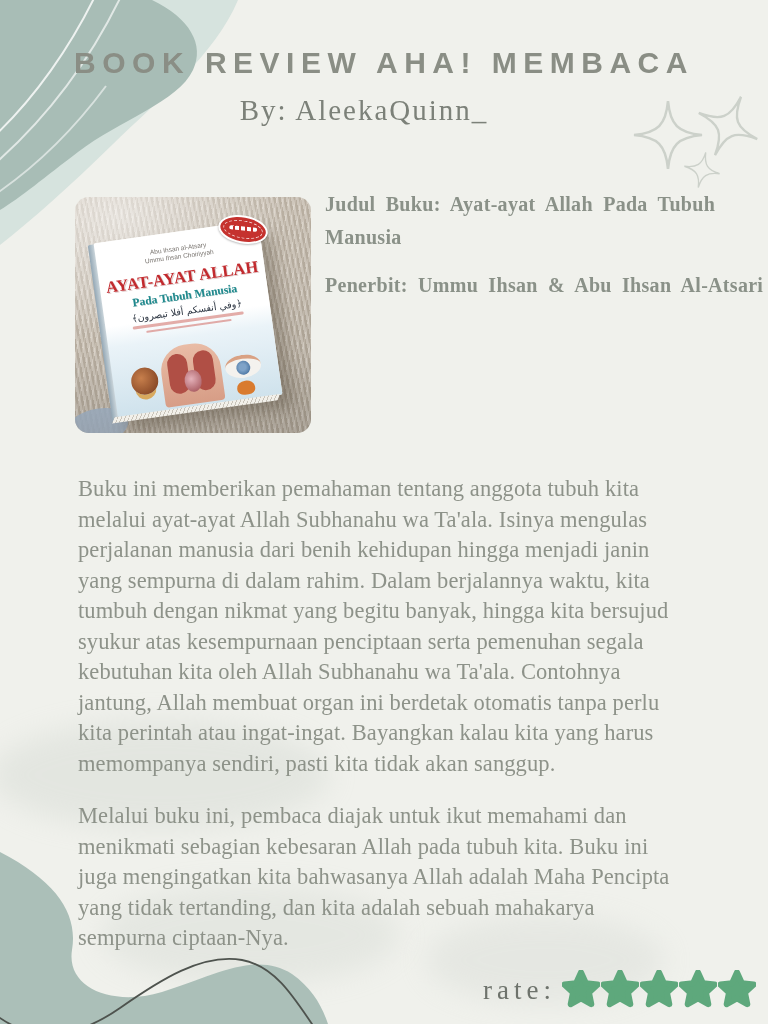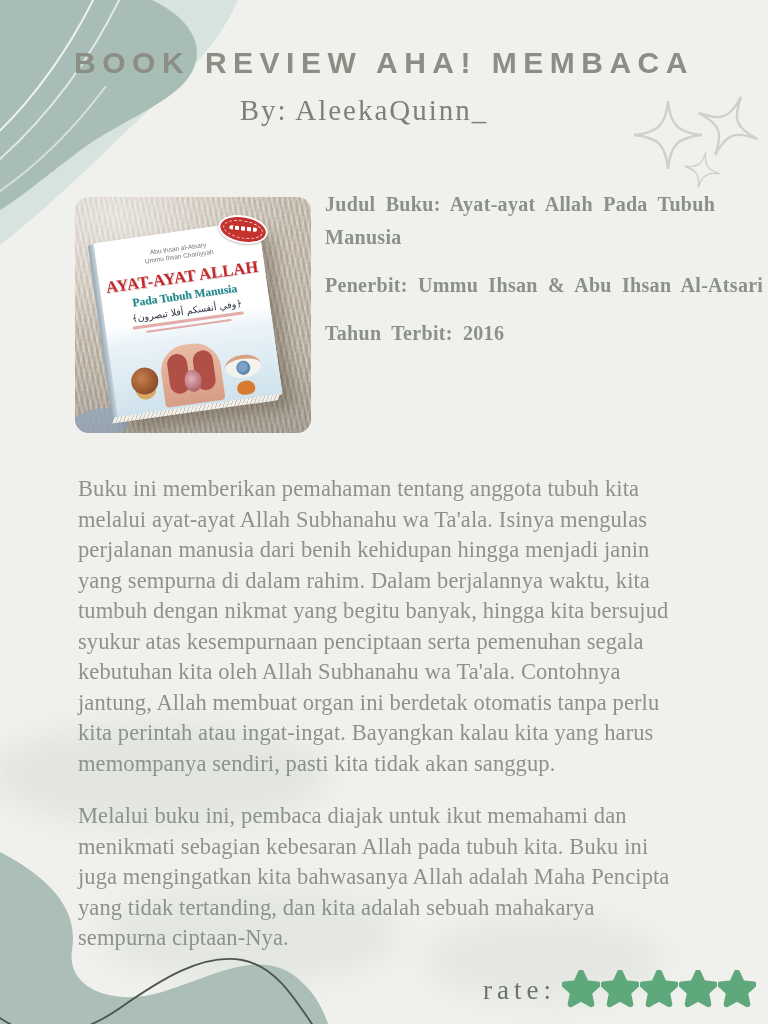--- a/index.html
+++ b/index.html
@@ -140,21 +140,20 @@
         </div>
       </div>
       <div class="badge"></div>
     </div>
   </div>
 
   <div class="details">
     <p class="detail"><span>Judul Buku:</span> <span>Ayat-ayat Allah Pada Tubuh
 Manusia</span></p>
     <p class="detail"><span>Penerbit:</span> <span>Ummu Ihsan &amp; Abu Ihsan Al-Atsari</span></p>
-    <p class="detail"><span>Tahun Terbit:</span> <span>2016</span></p>
   </div>
 
   <div class="review">
     <p class="para">Buku ini memberikan pemahaman tentang anggota tubuh kita
 melalui ayat-ayat Allah Subhanahu wa Ta'ala. Isinya mengulas
 perjalanan manusia dari benih kehidupan hingga menjadi janin
 yang sempurna di dalam rahim. Dalam berjalannya waktu, kita
 tumbuh dengan nikmat yang begitu banyak, hingga kita bersujud
 syukur atas kesempurnaan penciptaan serta pemenuhan segala
 kebutuhan kita oleh Allah Subhanahu wa Ta'ala. Contohnya

